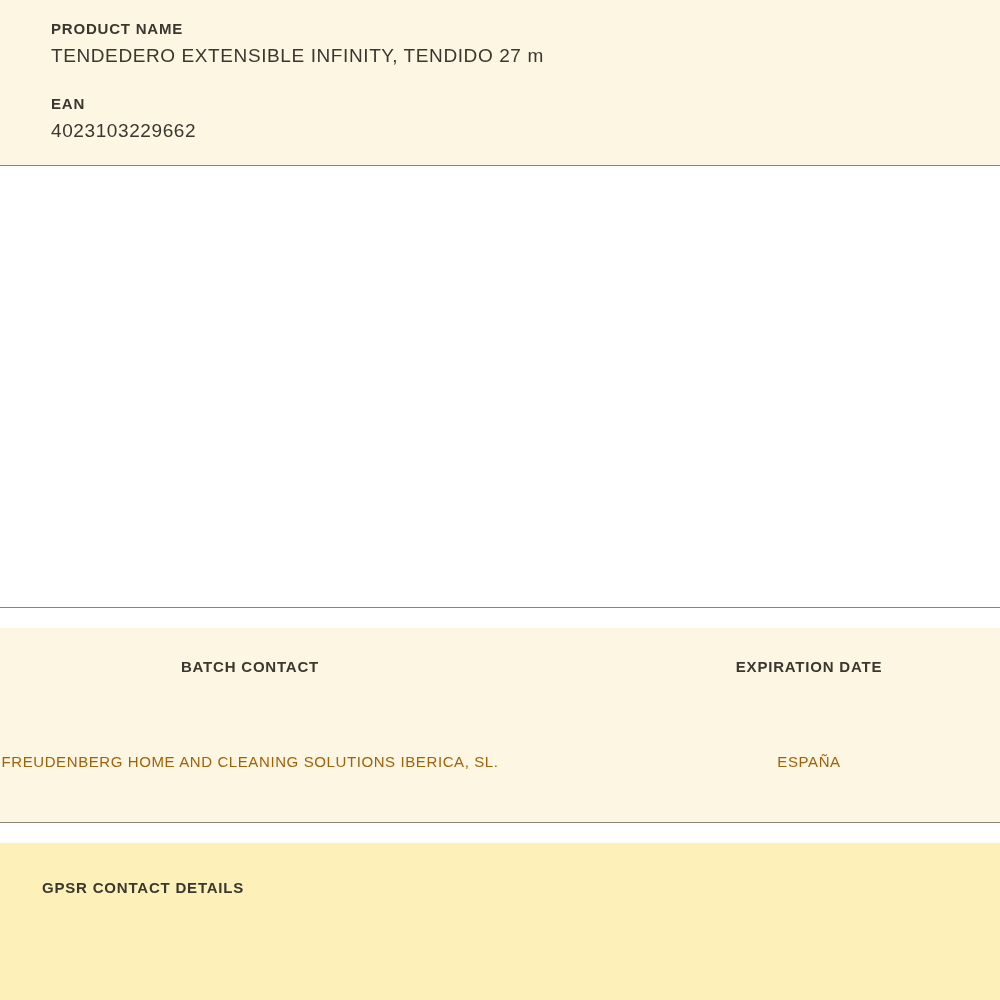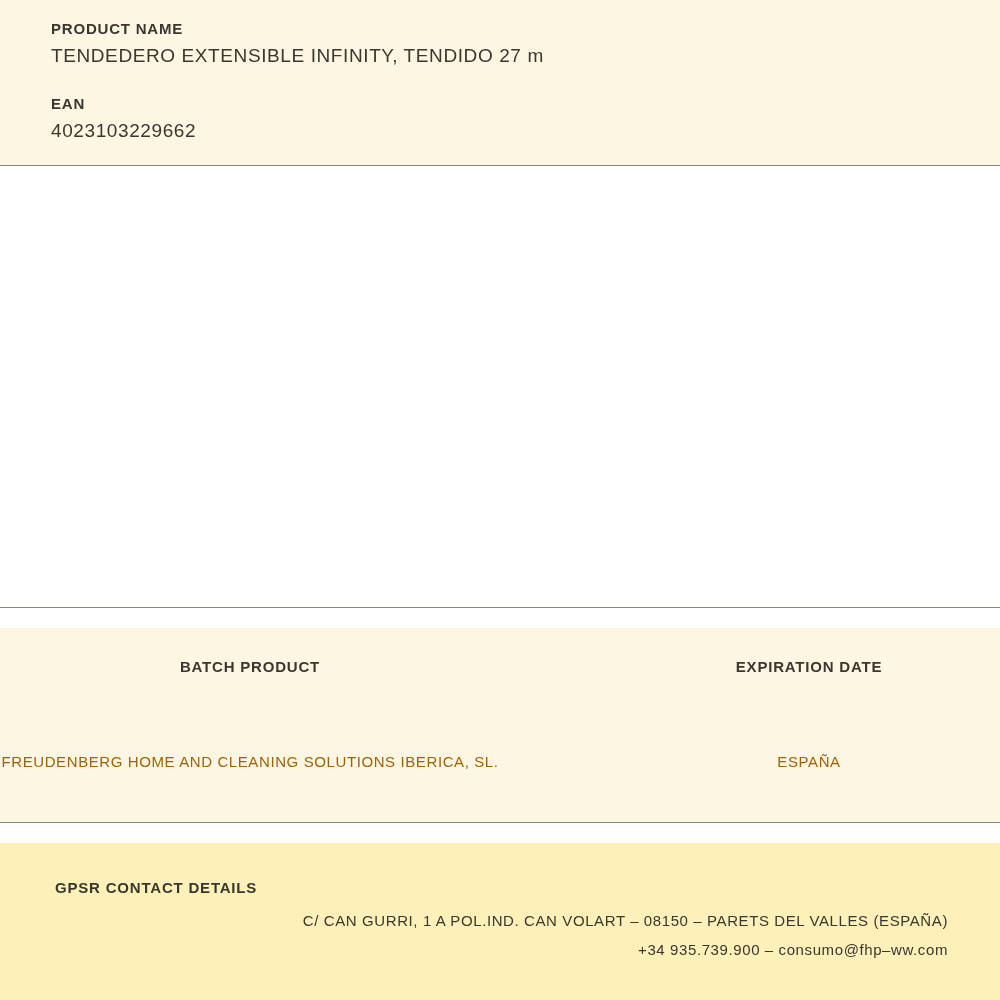--- a/index.html
+++ b/index.html
@@ -105,21 +105,21 @@
   
   .gpsr-section {
     background: #fdf0b8;
     height: 157px;
     box-sizing: border-box;
     position: relative;
     padding-top: 36px;
   }
   .gpsr-title {
     position: absolute;
-    left: 55px;
+    left: 42px;
     top: 36px;
     font-size: 15px;
     font-weight: bold;
     letter-spacing: 0.8px;
     color: #3a3730;
   }
   .gpsr-lines {
     text-align: right;
     padding-right: 52px;
     padding-top: 27px;
@@ -145,39 +145,35 @@
       <div class="field-label">EAN</div>
       <div class="field-value">4023103229662</div>
     </div>
   </div>
 
   <div class="media-area"></div>
 
   <div class="info-section">
     <div class="info-row row-batch">
       <div class="info-col left">
-        <div class="info-label">BATCH PRODUCT</div>
+        <div class="info-label">BATCH CONTACT</div>
         <div class="info-value"></div>
       </div>
       <div class="info-col right">
         <div class="info-label">EXPIRATION DATE</div>
         <div class="info-value"></div>
       </div>
     </div>
     <div class="info-row row-legal">
       <div class="info-col left">
         <div class="info-value">FREUDENBERG HOME AND CLEANING SOLUTIONS IBERICA, SL.</div>
       </div>
       <div class="info-col right">
         <div class="info-value">ESPAÑA</div>
       </div>
     </div>
   </div>
 
   <div class="gpsr-section">
     <div class="gpsr-title">GPSR CONTACT DETAILS</div>
-    <div class="gpsr-lines">
-      <div class="gpsr-line">C/ CAN GURRI, 1 A POL.IND. CAN VOLART – 08150 – PARETS DEL VALLES (ESPAÑA)</div>
-      <div class="gpsr-line">+34 935.739.900 – consumo@fhp–ww.com</div>
-    </div>
   </div>
 
 </div>
 
 </body></html>

